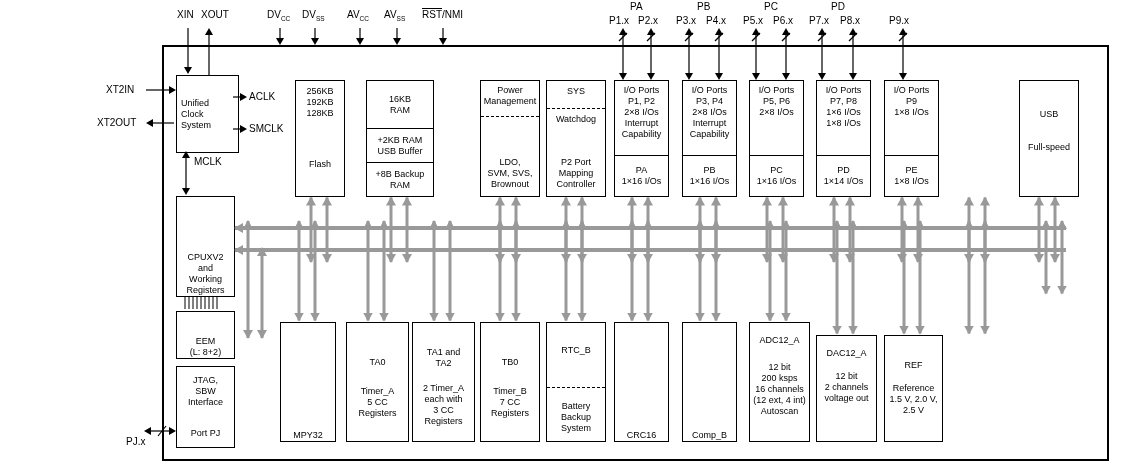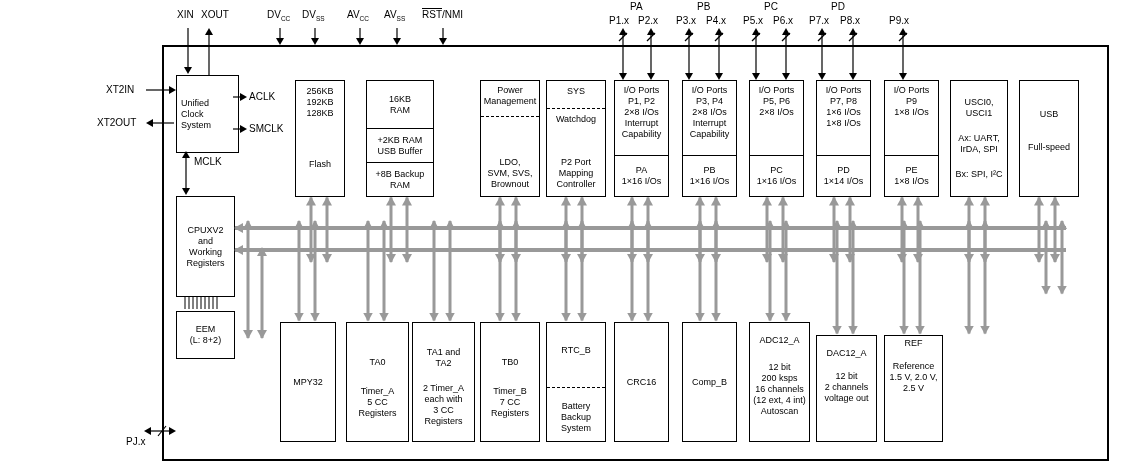--- a/index.html
+++ b/index.html
@@ -2,21 +2,21 @@
 <html><head>
 <meta charset="utf-8">
 <style>
   html,body{margin:0;padding:0}
   body{font-family:"Liberation Sans",sans-serif;background:#fff}
   #canvas{position:relative;width:1121px;height:476px;background:#fff;color:#000;overflow:hidden}
   #frame{position:absolute;left:162px;top:45px;width:943px;height:412px;border:2px solid #000}
   .pin{position:absolute;font-size:10px;white-space:nowrap;color:#000}
   .pin sub{font-size:6.5px}
   .block{position:absolute;border:1px solid #000;background:#fff;display:flex;flex-direction:column;align-items:center;text-align:center;font-size:9px;line-height:11px;color:#000}
-  .center{justify-content:center}
+  .center{justify-content:flex-end}
   .pre{white-space:pre-line}
   .sect{width:100%;white-space:pre-line}
   .dash-b{border-bottom:1px dashed #000}
   .io-top{flex:0 0 70px;width:100%;padding-top:4px;white-space:pre-line}
   .io-bot{flex:1;width:100%;border-top:1px solid #000;display:flex;flex-direction:column;justify-content:center;white-space:pre-line}
   .secmid{width:100%;display:flex;align-items:center;justify-content:center;white-space:pre-line}
   svg.wires{position:absolute;left:0;top:0;pointer-events:none}
   .gv{stroke:#999;stroke-width:3}
   .bus{stroke:#999;stroke-width:4}
   .bk{stroke:#000;stroke-width:1.2}
@@ -105,45 +105,44 @@
   </div>
 
   <div class="block" style="left:884px;top:80px;width:53px;height:115px">
     <div class="io-top">I/O Ports
 P9
 1×8 I/Os</div>
     <div class="io-bot">PE
 1×8 I/Os</div>
   </div>
 
-  <div class="block" style="left:950px;top:80px;width:56px;height:115px">
-    <span class="pre" style="margin-top:16px">USCI0,
-USCI1</span>
-    <span class="pre" style="margin-top:14px">Ax: UART,
-IrDA, SPI</span>
-    <span class="pre" style="margin-top:14px">Bx: SPI, I²C</span>
-  </div>
 
   <div class="block" style="left:1019px;top:80px;width:58px;height:115px">
     <span class="pre" style="margin-top:28px">USB</span>
     <span class="pre" style="margin-top:22px">Full-speed</span>
   </div>
 
   <div class="block center" style="left:176px;top:196px;width:57px;height:99px">
     <span class="pre">CPUXV2
 and
 Working
 Registers</span>
   </div>
 
   <div class="block center" style="left:176px;top:311px;width:57px;height:46px">
     <span class="pre">EEM
 (L: 8+2)</span>
   </div>
 
+  <div class="block" style="left:176px;top:366px;width:57px;height:80px">
+    <span class="pre" style="margin-top:8px">JTAG,
+SBW
+Interface</span>
+    <span class="pre" style="margin-top:auto;margin-bottom:8px">Port PJ</span>
+  </div>
 
   <div class="block center" style="left:280px;top:322px;width:54px;height:118px">
     <span class="pre">MPY32</span>
   </div>
 
   <div class="block" style="left:346px;top:322px;width:61px;height:118px">
     <span class="pre" style="margin-top:34px">TA0</span>
     <span class="pre" style="margin-top:18px">Timer_A
 5 CC
 Registers</span>
@@ -190,21 +189,21 @@
   </div>
 
   <div class="block" style="left:816px;top:335px;width:59px;height:105px">
     <span class="pre" style="margin-top:12px">DAC12_A</span>
     <span class="pre" style="margin-top:12px">12 bit
 2 channels
 voltage out</span>
   </div>
 
   <div class="block" style="left:884px;top:335px;width:57px;height:105px">
-    <span class="pre" style="margin-top:2px">REF</span>
+    <span class="pre" style="margin-top:24px">REF</span>
     <span class="pre" style="margin-top:12px">Reference
 1.5 V, 2.0 V,
 2.5 V</span>
   </div>
 
 
 
   <span class="pin" style="left:177px;top:9px">XIN</span>
   <span class="pin" style="left:201px;top:9px">XOUT</span>
   <span class="pin" style="left:267px;top:9px"><span>DV</span><sub>CC</sub></span>

